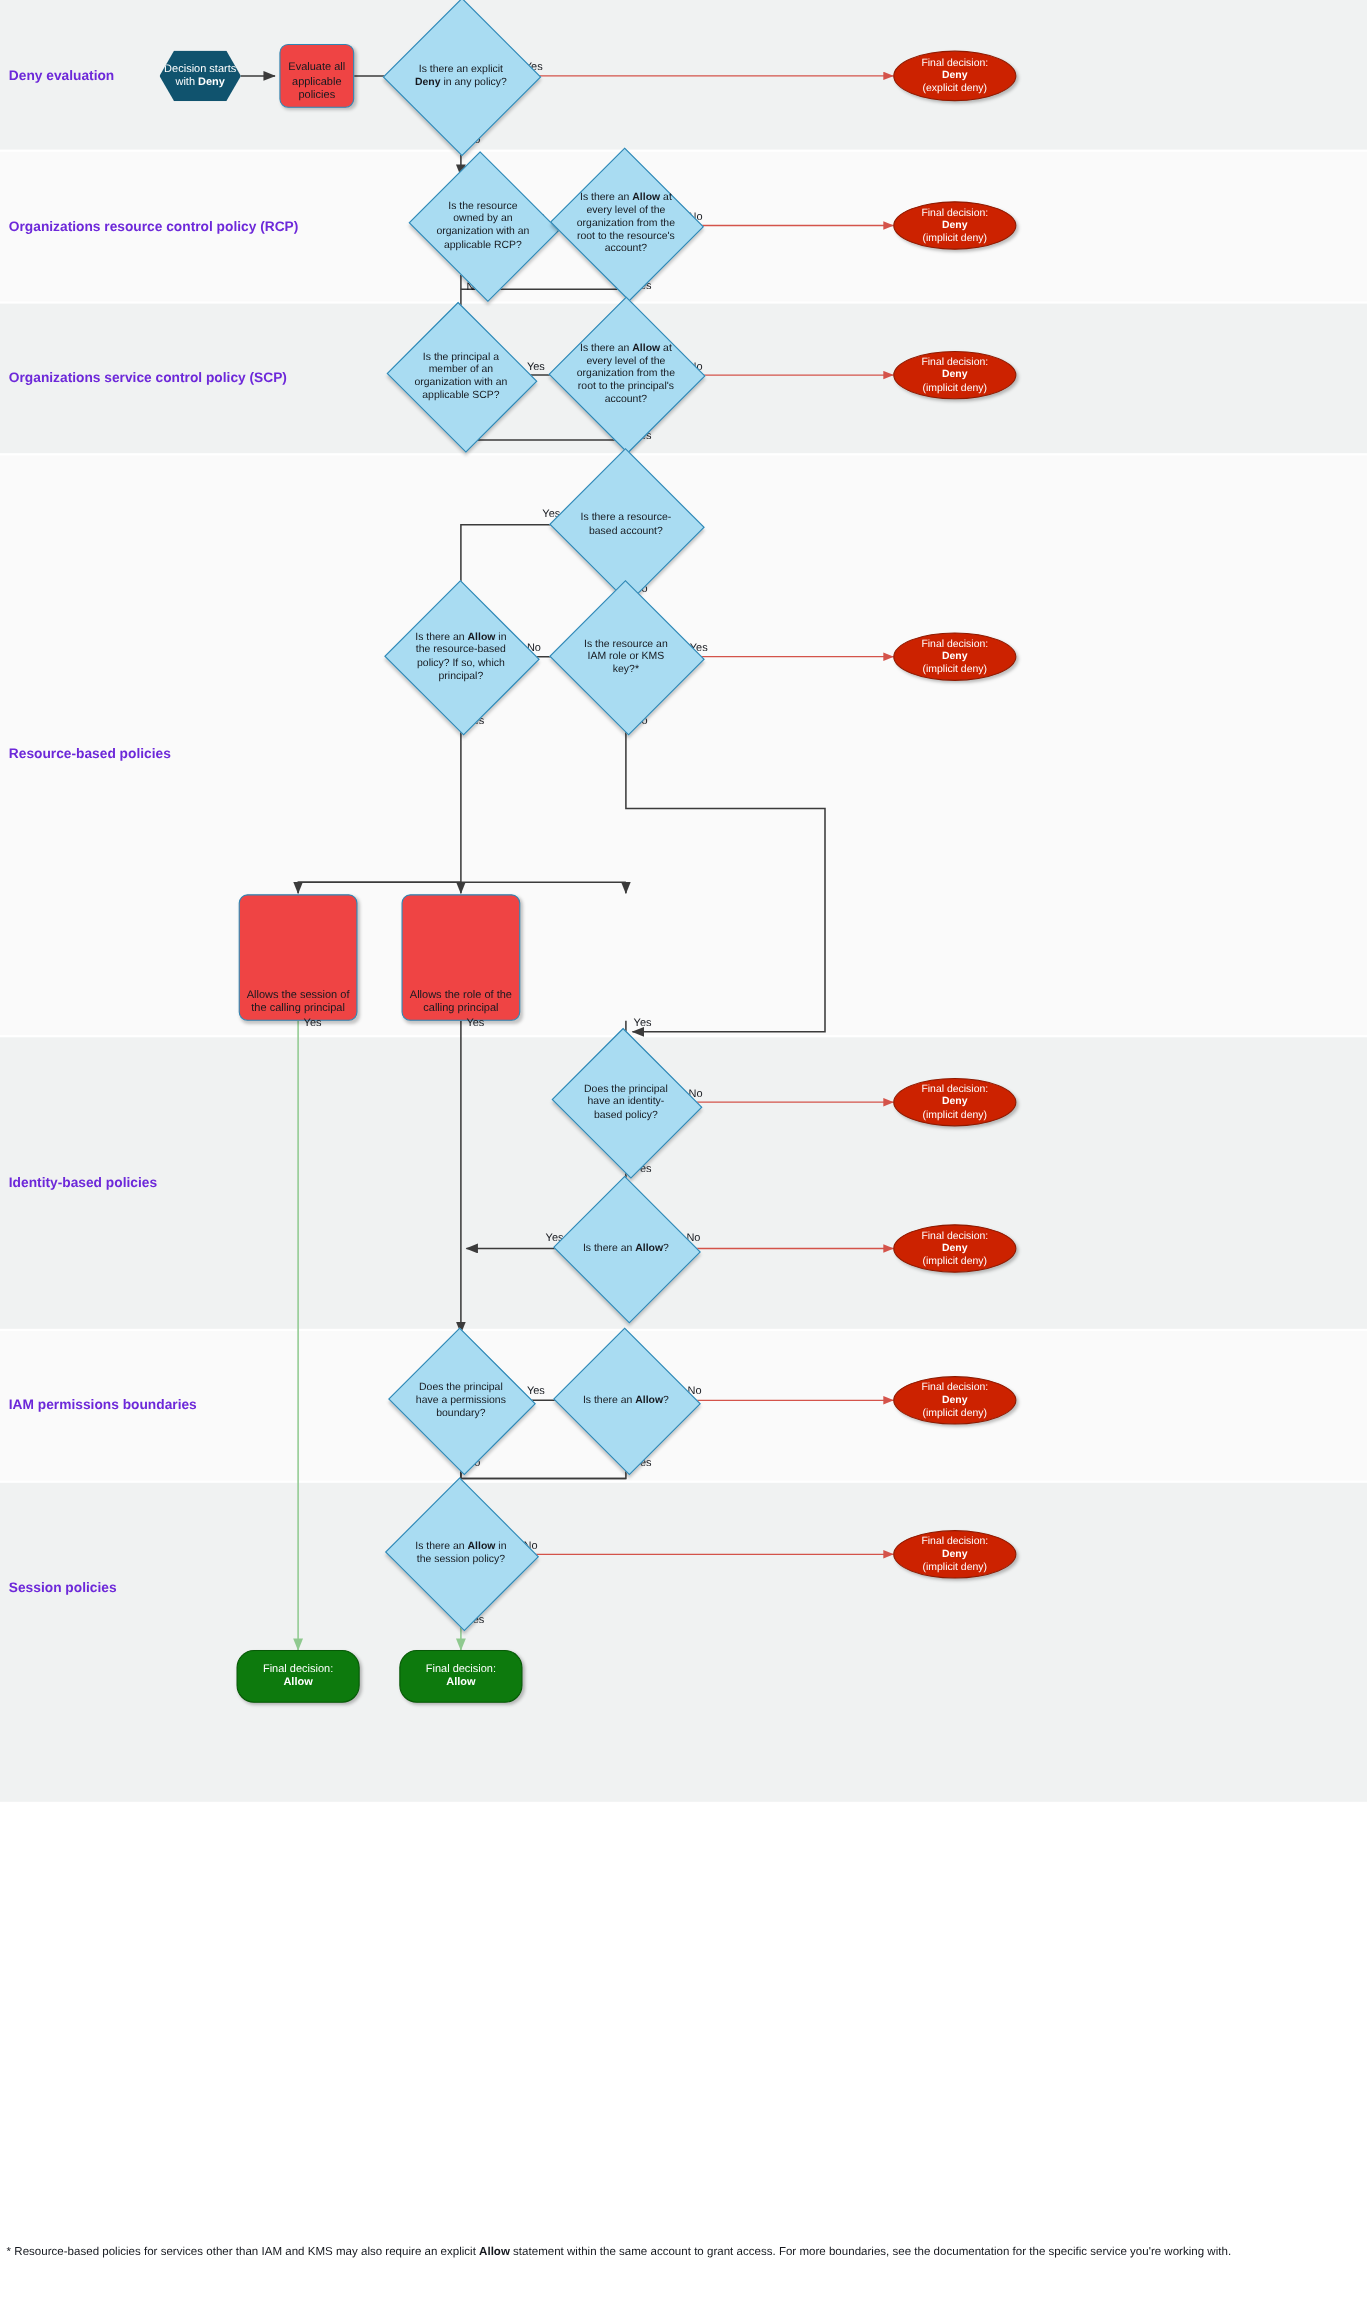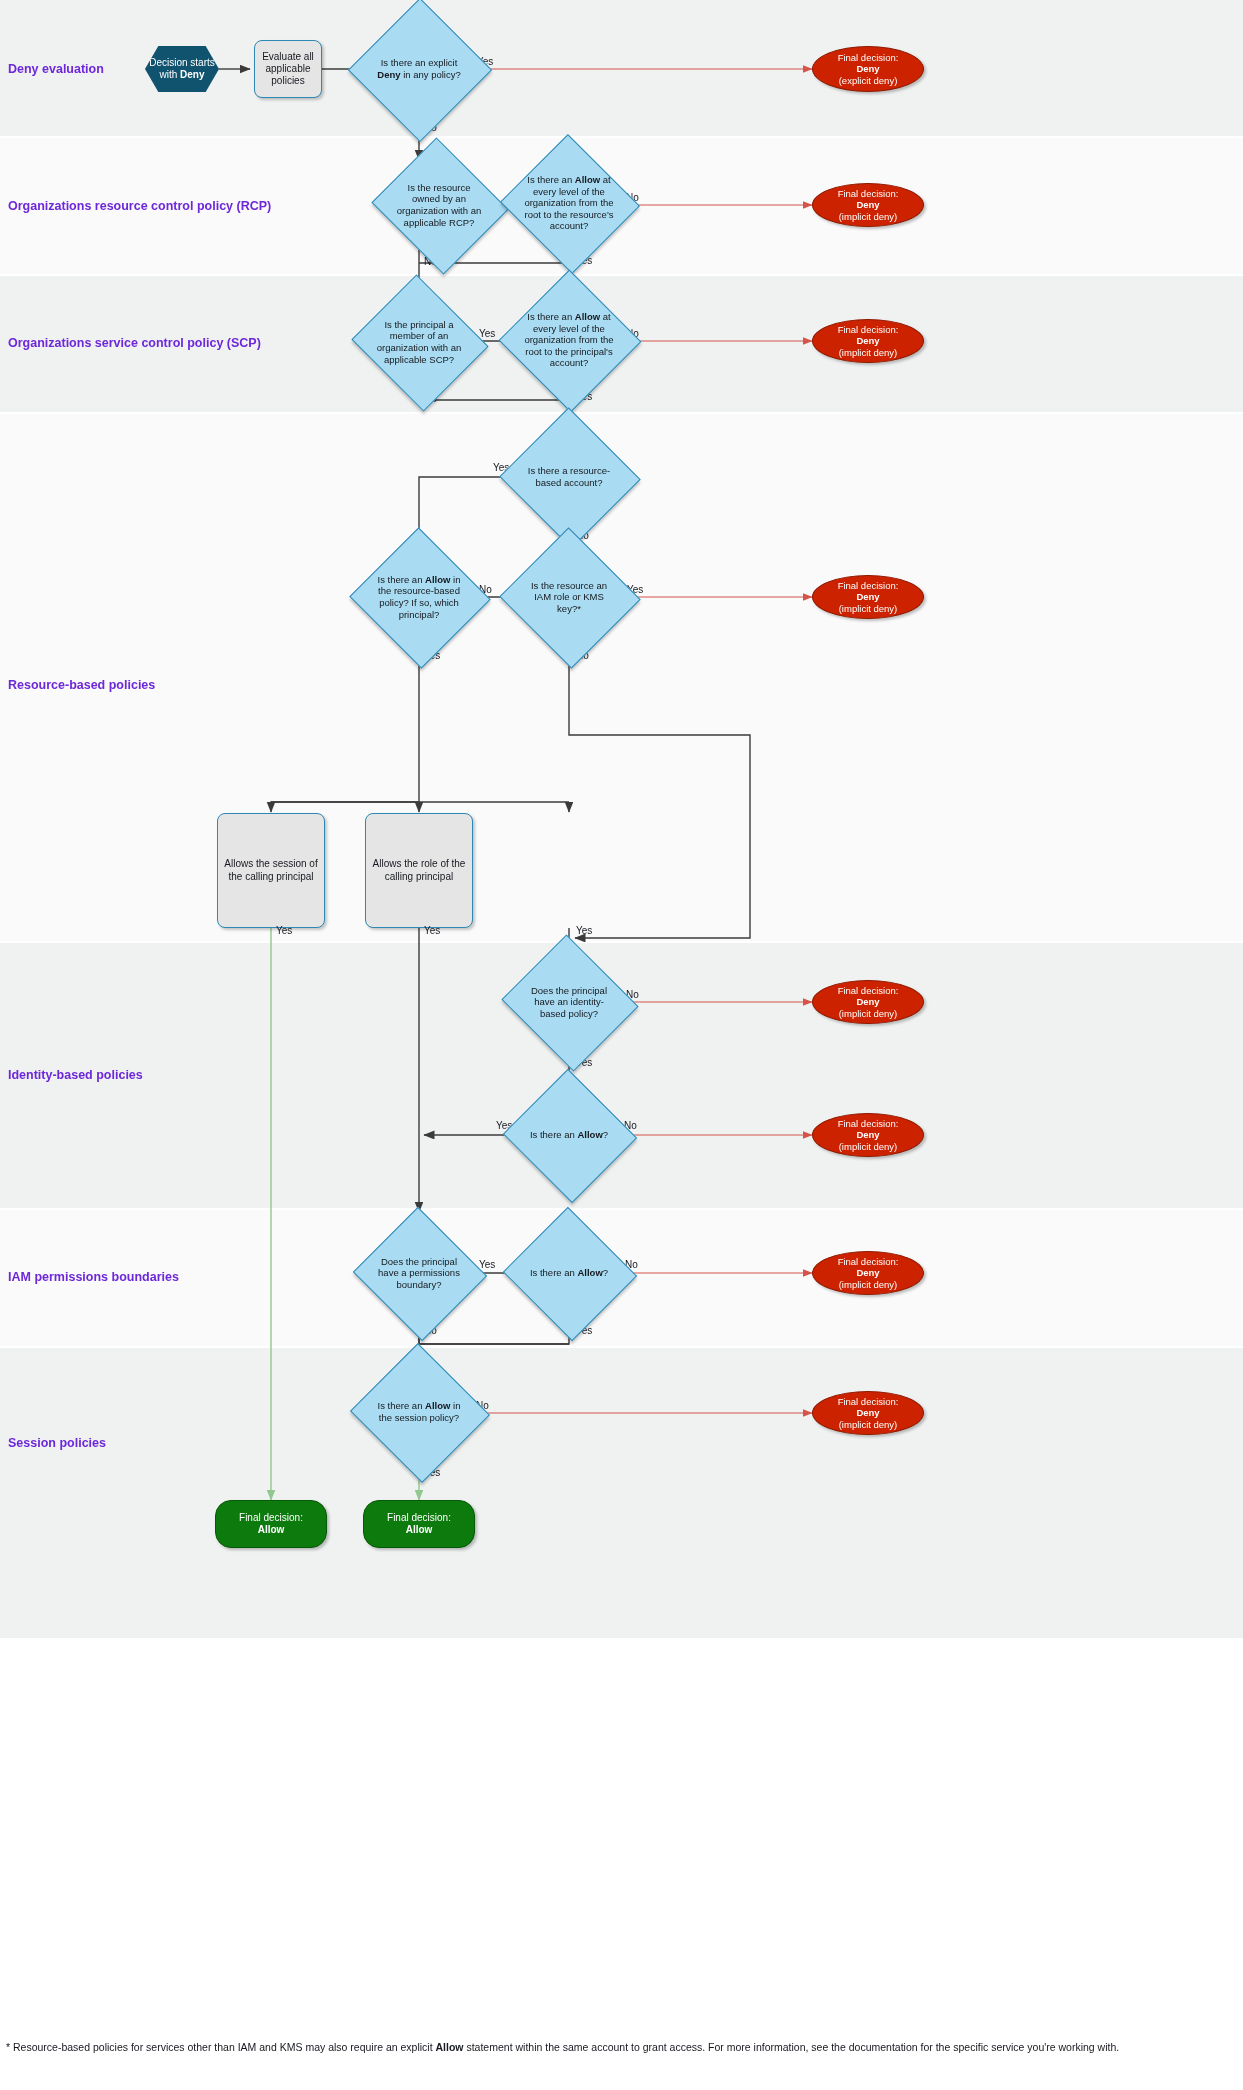--- a/index.html
+++ b/index.html
@@ -20,23 +20,23 @@
         justify-content:center;text-align:center;line-height:1.22;}
 
   .diamond{ }
   .diamond .dtxt{position:relative;z-index:2;font-size:9.5px;color:#16191f;
                  padding:0 4px;width:100%;}
   .diamond .dshape{position:absolute;left:0;top:0;width:100%;height:100%;
                    background:#a9dcf2;border:1px solid #2e87b5;
                    transform:rotate(45deg);z-index:1;
                    box-shadow:2px 2px 3px rgba(0,0,0,.22);}
 
-  .rect{background:#e5e5e5;border:1.5px solid #2e87b5;border-radius:8px;
+  .rect{background:#ef4444;border:1.5px solid #2e87b5;border-radius:8px;
         font-size:10px;color:#16191f;box-shadow:2px 2px 3px rgba(0,0,0,.22);
-        padding:4px;}
+        padding:4px;align-items:flex-end;}
 
   .terminator-deny{background:#cc2200;border:1.5px solid #8f1a00;border-radius:50%;
         color:#ffffff;font-size:9.5px;box-shadow:2px 2px 3px rgba(0,0,0,.25);
         flex-direction:column;padding:3px;}
   .terminator-allow{background:#0d7a0d;border:1.5px solid #065906;border-radius:16px;
         color:#ffffff;font-size:10px;box-shadow:2px 2px 3px rgba(0,0,0,.25);
         flex-direction:column;padding:3px;}
 
   .start-hex{background:#10536e;color:#ffffff;font-size:10px;
         clip-path:polygon(18% 0,82% 0,100% 50%,82% 100%,18% 100%,0 50%);
@@ -308,16 +308,16 @@
 
   <div class="elabel" style="left:479px;top:1259px;">Yes</div>
   <div class="elabel" style="left:625px;top:1259px;">No</div>
   <div class="elabel" style="left:424px;top:1325px;">No</div>
   <div class="elabel" style="left:576px;top:1325px;">Yes</div>
 
   <div class="elabel" style="left:476px;top:1400px;">No</div>
   <div class="elabel" style="left:424px;top:1467px;">Yes</div>
 
   <div id="footnote">
-    <span>* Resource-based policies for services other than IAM and KMS may also require an explicit </span><span class="b">Allow</span><span> statement within the same account to grant access. For more information, see the documentation for the specific service you're working with.</span>
+    <span>* Resource-based policies for services other than IAM and KMS may also require an explicit </span><span class="b">Allow</span><span> statement within the same account to grant access. For more boundaries, see the documentation for the specific service you're working with.</span>
   </div>
 
 </div>
 
 </body></html>

